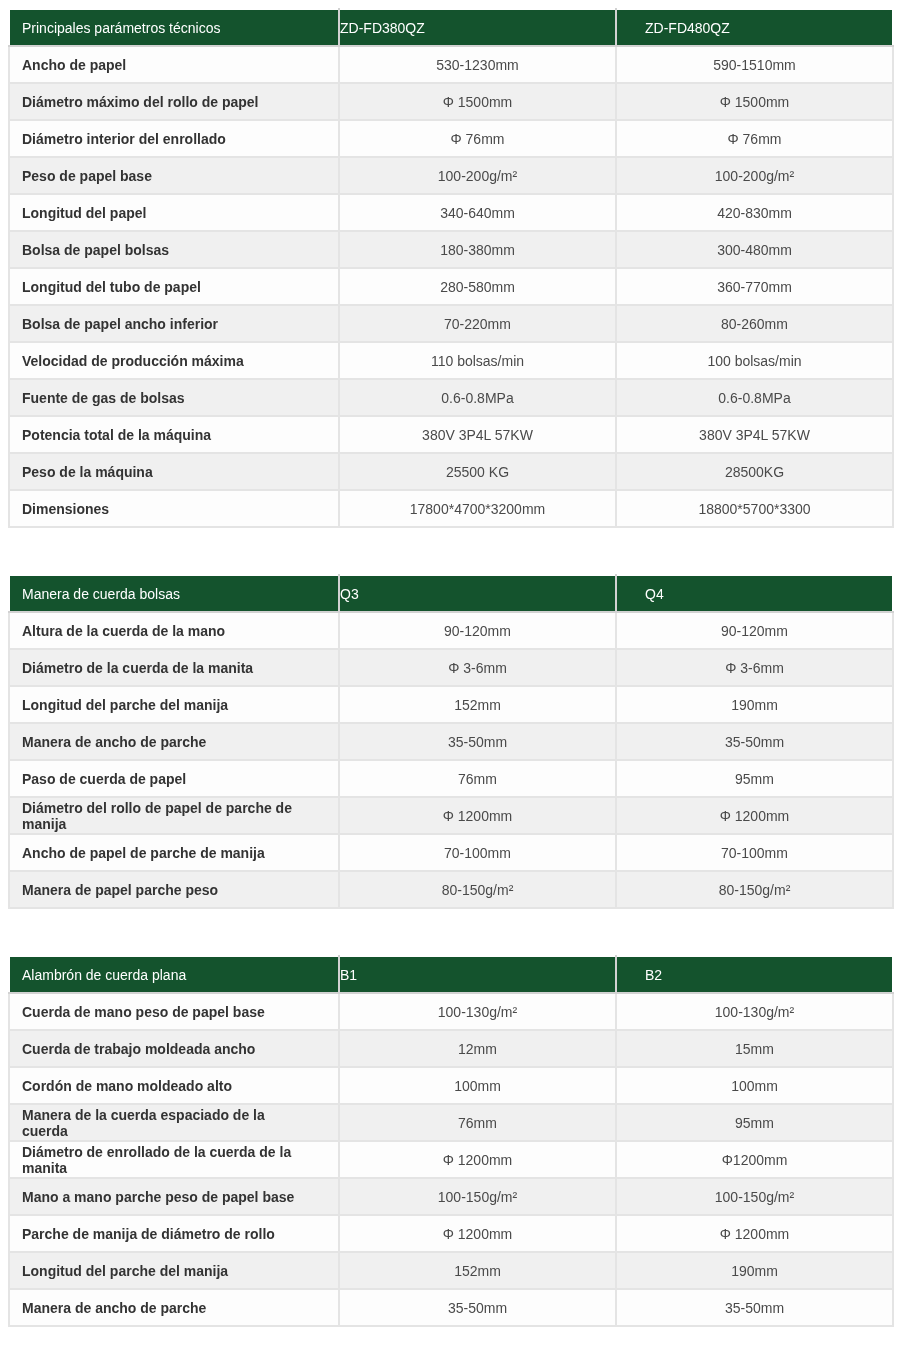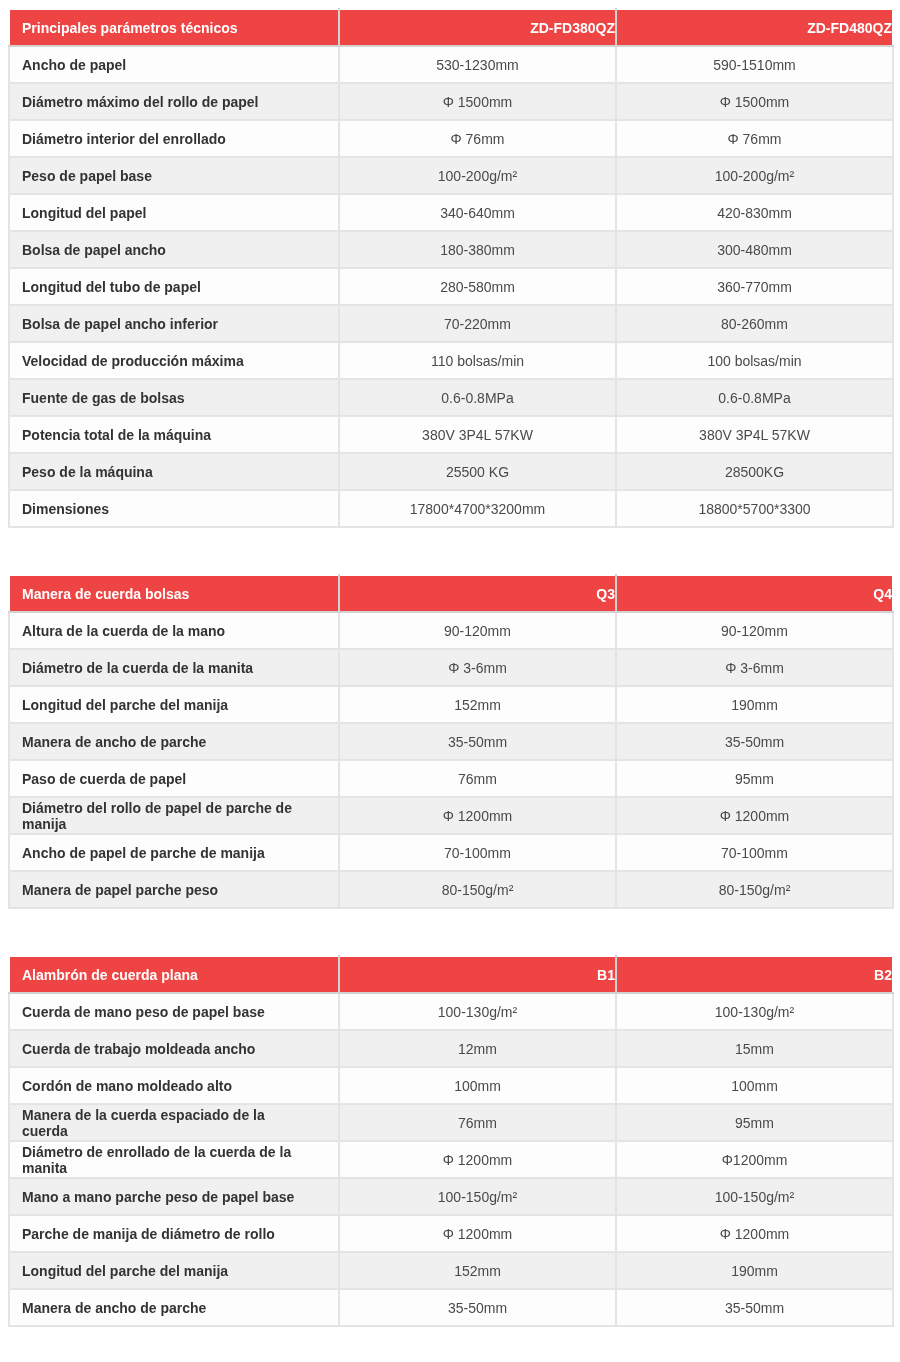--- a/index.html
+++ b/index.html
@@ -25,33 +25,33 @@
   col.c2 { width: 277px; }
   col.c3 { width: 277px; }
   th, td {
     height: 35px;
     box-sizing: content-box;
     font-size: 14px;
     border: 2px solid #e4e4e4;
     padding: 0;
   }
   th {
-    background: #ef4444;
+    background: #14532d;
     color: #ffffff;
-    font-weight: bold;
+    font-weight: normal;
     border-color: #d2d2d2;
     border-top-color: #ffffff;
   }
   th.title-cell {
     text-align: left;
     padding-left: 12px;
     border-left-color: #ffffff;
   }
-  th.model-cell { text-align: right; }
-  th:last-child { border-right-color: #ffffff; }
+  th.model-cell { text-align: left; }
+  th:last-child { border-right-color: #ffffff; padding-left: 28px; }
   td.lbl {
     text-align: left;
     font-weight: bold;
     color: #333333;
     padding-left: 12px;
     padding-right: 24px;
   }
   td.val {
     text-align: center;
     font-weight: normal;
@@ -98,21 +98,21 @@
           <td class="lbl">Peso de papel base</td>
           <td class="val">100-200g/m²</td>
           <td class="val">100-200g/m²</td>
         </tr>
       <tr>
           <td class="lbl">Longitud del papel</td>
           <td class="val">340-640mm</td>
           <td class="val">420-830mm</td>
         </tr>
       <tr>
-          <td class="lbl">Bolsa de papel ancho</td>
+          <td class="lbl">Bolsa de papel bolsas</td>
           <td class="val">180-380mm</td>
           <td class="val">300-480mm</td>
         </tr>
       <tr>
           <td class="lbl">Longitud del tubo de papel</td>
           <td class="val">280-580mm</td>
           <td class="val">360-770mm</td>
         </tr>
       <tr>
           <td class="lbl">Bolsa de papel ancho inferior</td>

